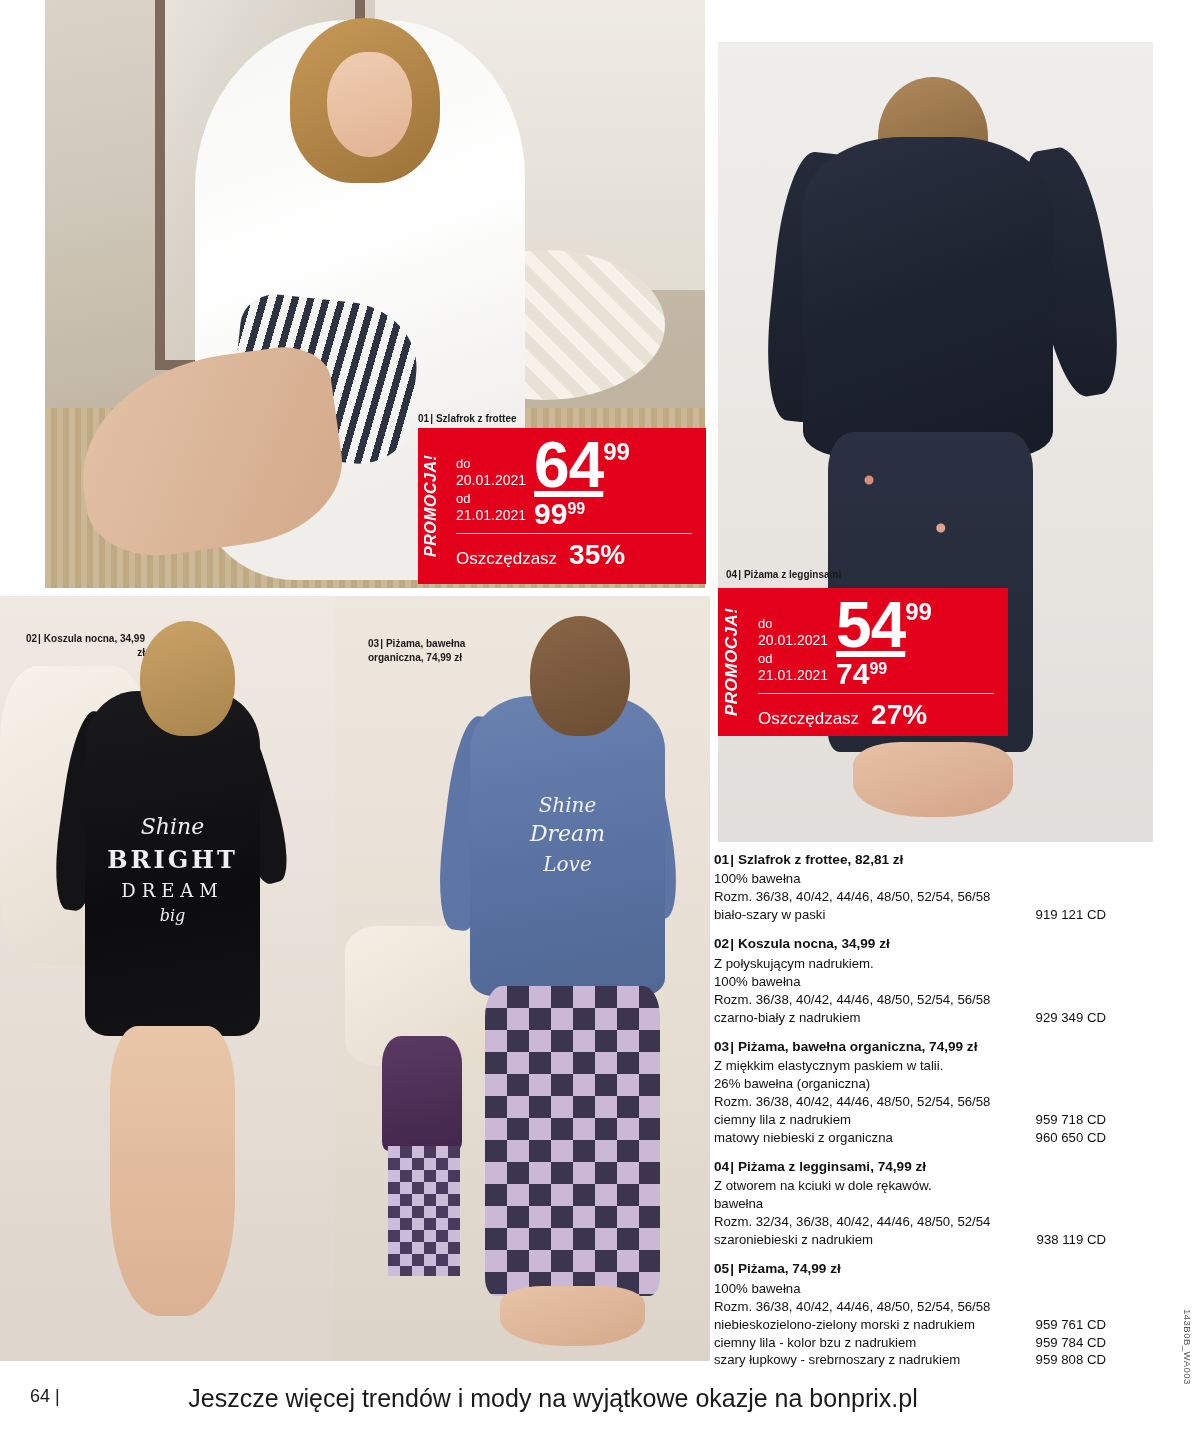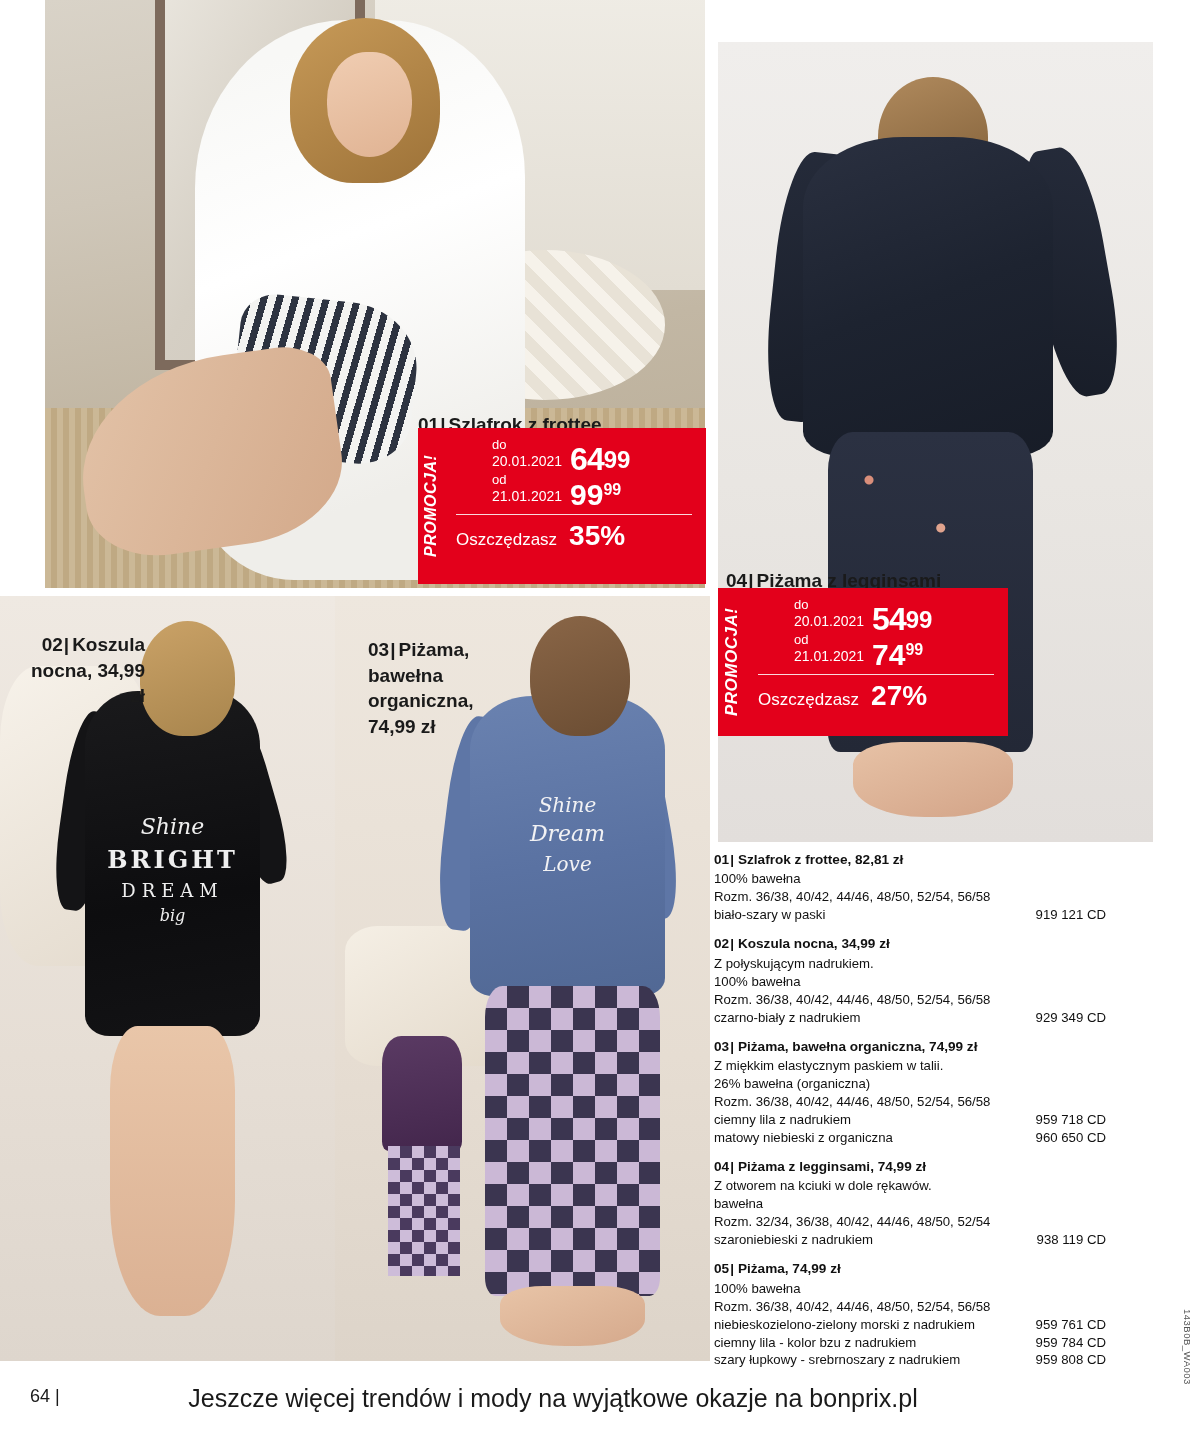--- a/index.html
+++ b/index.html
@@ -231,41 +231,41 @@
     font-style: italic;
     font-size: 17px;
     letter-spacing: 0.5px;
     padding: 10px 4px 10px 6px;
     display: flex;
     align-items: center;
     justify-content: center;
   }
   .promo-body { flex: 1; padding: 10px 14px 8px 10px; position: relative; }
   .promo-row { display: flex; align-items: flex-end; gap: 8px; }
-  .promo-dates { font-size: 14px; line-height: 1.15; padding-bottom: 4px; margin-left: 36px; }
+  .promo-dates { font-size: 14px; line-height: 1.15; padding-bottom: 4px; }
   .promo-dates .lbl { font-size: 13px; }
   .big-price { font-weight: bold; line-height: 0.85; display: flex; align-items: flex-start; }
-  .big-price .int { font-size: 32px; letter-spacing: -1px; }
+  .big-price .int { font-size: 64px; letter-spacing: -1px; text-decoration: underline; }
   .big-price .cent { font-size: 24px; margin-top: 4px; }
   .old-price { font-weight: bold; line-height: 0.9; display: flex; align-items: flex-start; }
   .old-price .int { font-size: 30px; }
   .old-price .cent { font-size: 16px; margin-top: 2px; }
   .promo-divider { height: 1px; background: rgba(255,255,255,.85); margin: 6px 0 5px; }
   .promo-save { display: flex; align-items: baseline; justify-content: flex-start; gap: 12px; }
   .promo-save .t { font-size: 17px; }
   .promo-save .v { font-size: 28px; font-weight: bold; }
 
   #promo-01 { left: 418px; top: 428px; width: 288px; height: 156px; }
   #promo-01 .promo-vertical { font-size: 16px; }
   #promo-04 { left: 718px; top: 588px; width: 290px; height: 148px; }
 
   
   .caption {
     position: absolute;
-    font-size: 19px;
+    font-size: 10px;
     font-weight: bold;
     color: #1a1a1a;
     line-height: 1.35;
   }
   .caption .num { font-weight: bold; }
   .caption .sep { color: #1a1a1a; margin: 0 3px 0 1px; }
   #cap-01 { left: 418px; top: 412px; }
   #cap-04 { left: 726px; top: 568px; }
   #cap-02 { left: 20px; top: 632px; width: 125px; text-align: right; }
   #cap-03 { left: 368px; top: 637px; width: 125px; }

